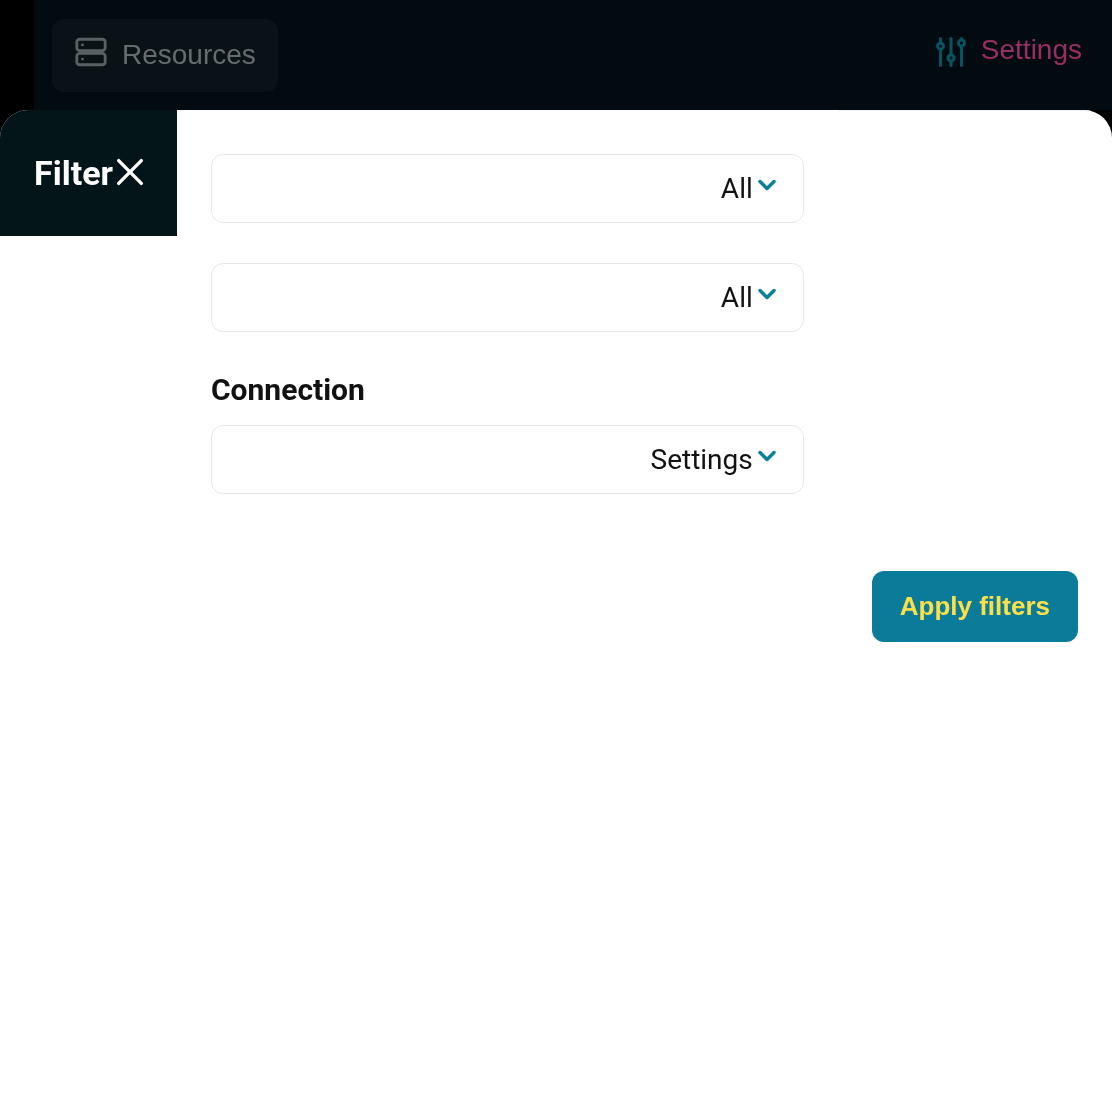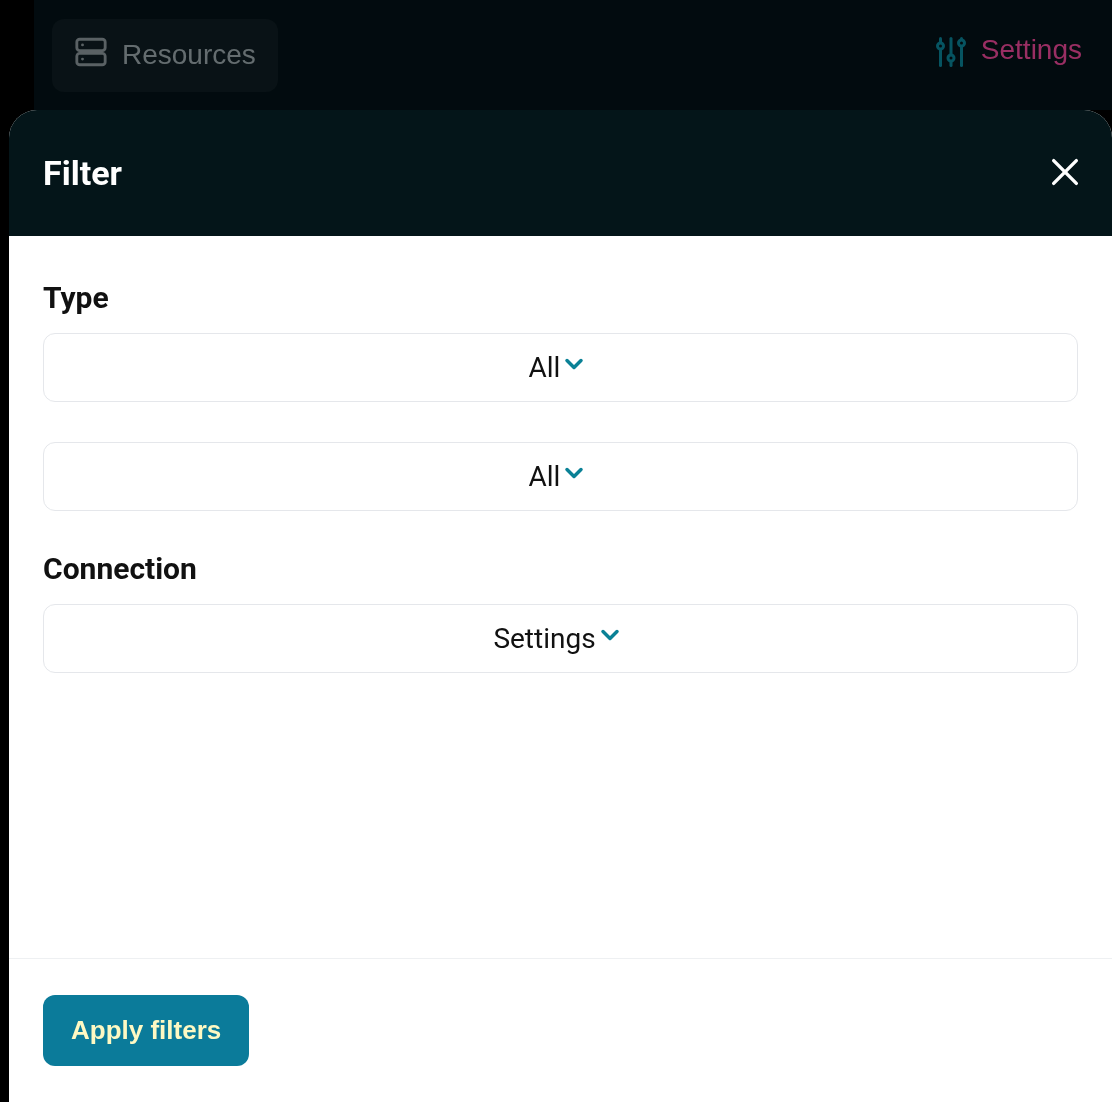--- a/index.html
+++ b/index.html
@@ -51,22 +51,21 @@
       top: 0; left: 0; right: 0; bottom: 0;
       background: rgba(0,0,0,0.35);
     }
     .modal {
       position: absolute;
       top: 110px; left: 0; right: 0; bottom: 0;
       background: #fff;
       border-radius: 28px 28px 0 0;
       overflow: hidden;
       display: flex;
-      flex-direction: column;
-      margin-left: 9px;
+      flex-direction: row;
     }
     .modal-header {
       background: #041519;
       color: #fff;
       display: flex;
       align-items: center;
       justify-content: space-between;
       height: 126px;
       padding: 0 30px 0 34px;
     }
@@ -94,39 +93,39 @@
       color: #111;
       margin-bottom: 18px;
     }
     .select-box {
       width: 100%;
       border: 1px solid #e5e7eb;
       border-radius: 12px;
       background: #fff;
       display: flex;
       align-items: center;
-      justify-content: center;
+      justify-content: flex-end;
       padding: 16px 22px 16px 18px;
       font-size: 28px;
       color: #111;
       cursor: pointer;
     }
     .select-box .chevron { color: #0a8196; }
     .select-box .chevron svg { width: 28px; height: 28px; }
 
     .modal-footer {
       border-top: 1px solid #eef0f2;
       padding: 36px 34px;
       display: flex;
       align-items: center;
       justify-content: space-between;
     }
     .apply-btn {
       background: #0b7b9a;
-      color: #fef9c3;
+      color: #fde047;
       border: none;
       border-radius: 12px;
       padding: 20px 28px;
       font-size: 26px;
       font-weight: 700;
       cursor: pointer;
     }
     .cancel-btn {
       background: #f4f5f6;
       color: #21282d;
@@ -178,21 +177,20 @@
         <svg viewBox="0 0 24 24" fill="none" stroke="currentColor" stroke-linecap="round" stroke-linejoin="round">
           <line x1="4" y1="4" x2="20" y2="20"></line>
           <line x1="20" y1="4" x2="4" y2="20"></line>
         </svg>
       </span>
     </button>
   </div>
 
   <div class="modal-body">
     <div class="field-block">
-      <div class="field-label">Type</div>
       <div class="select-box">
         <span>All</span>
         <span class="chevron">
           <svg viewBox="0 0 24 24" fill="none" stroke="currentColor" stroke-width="3" stroke-linecap="round" stroke-linejoin="round">
             <polyline points="6 9 12 15 18 9"></polyline>
           </svg>
         </span>
       </div>
     </div>
 

